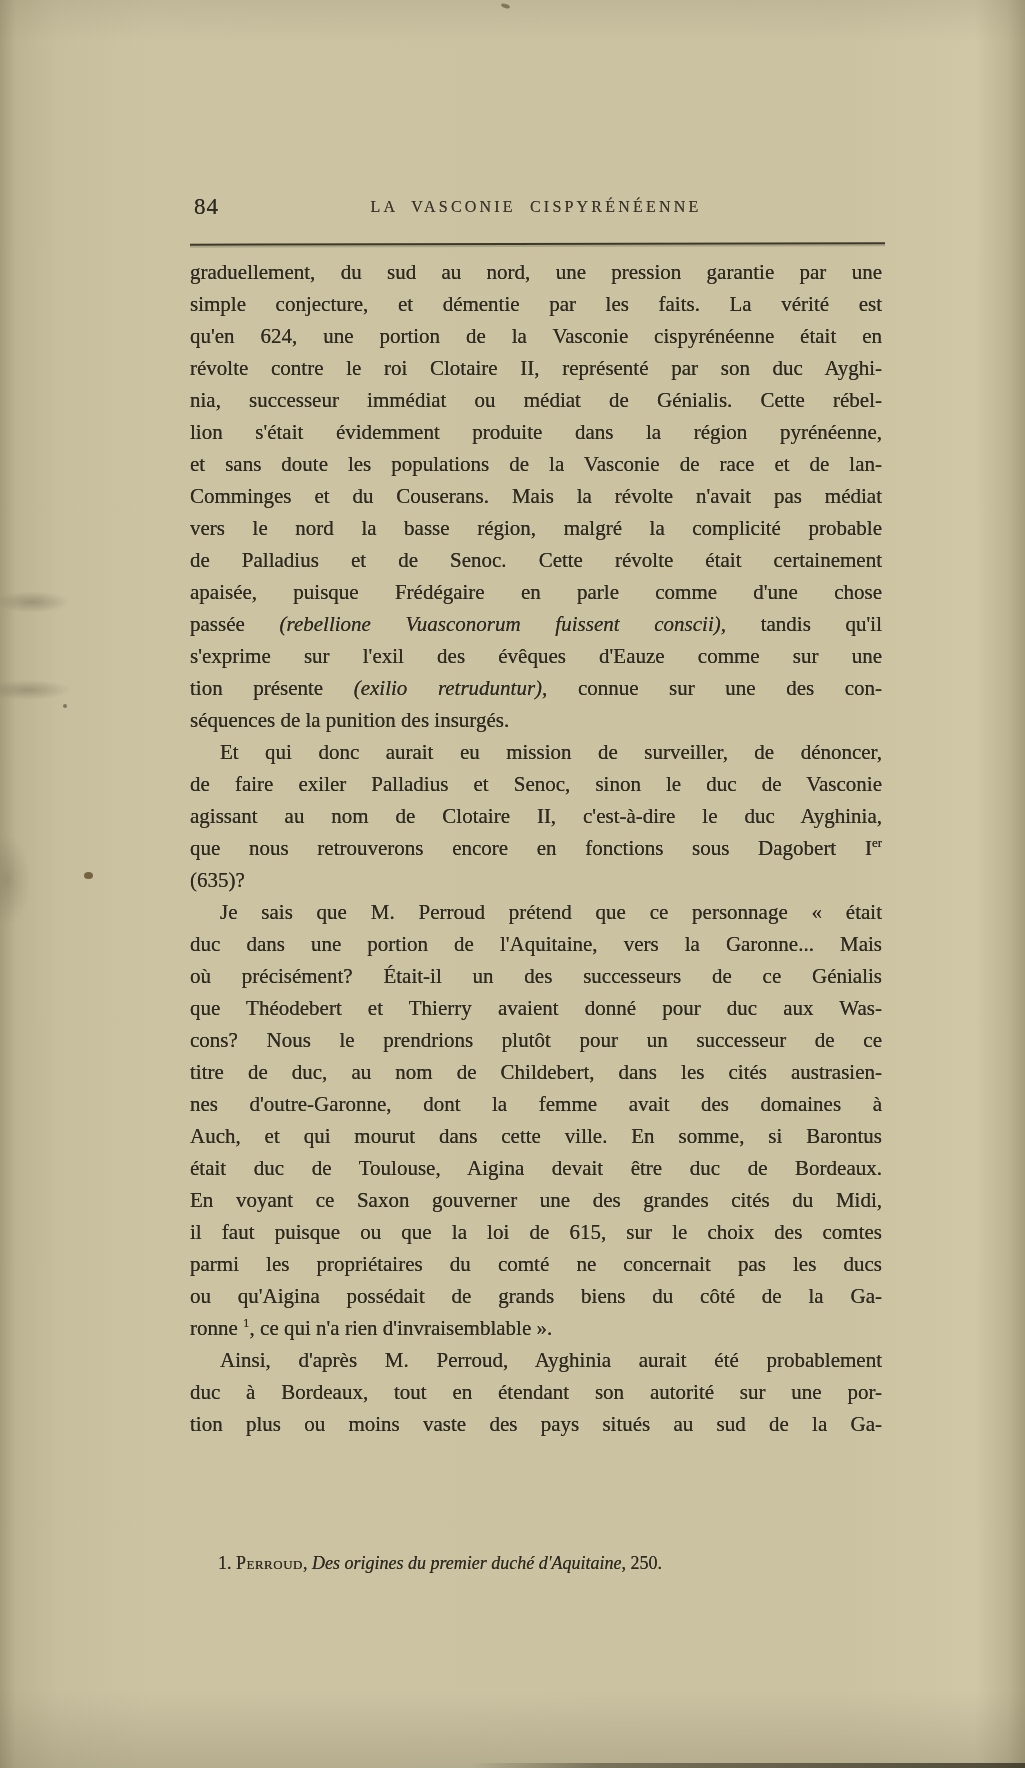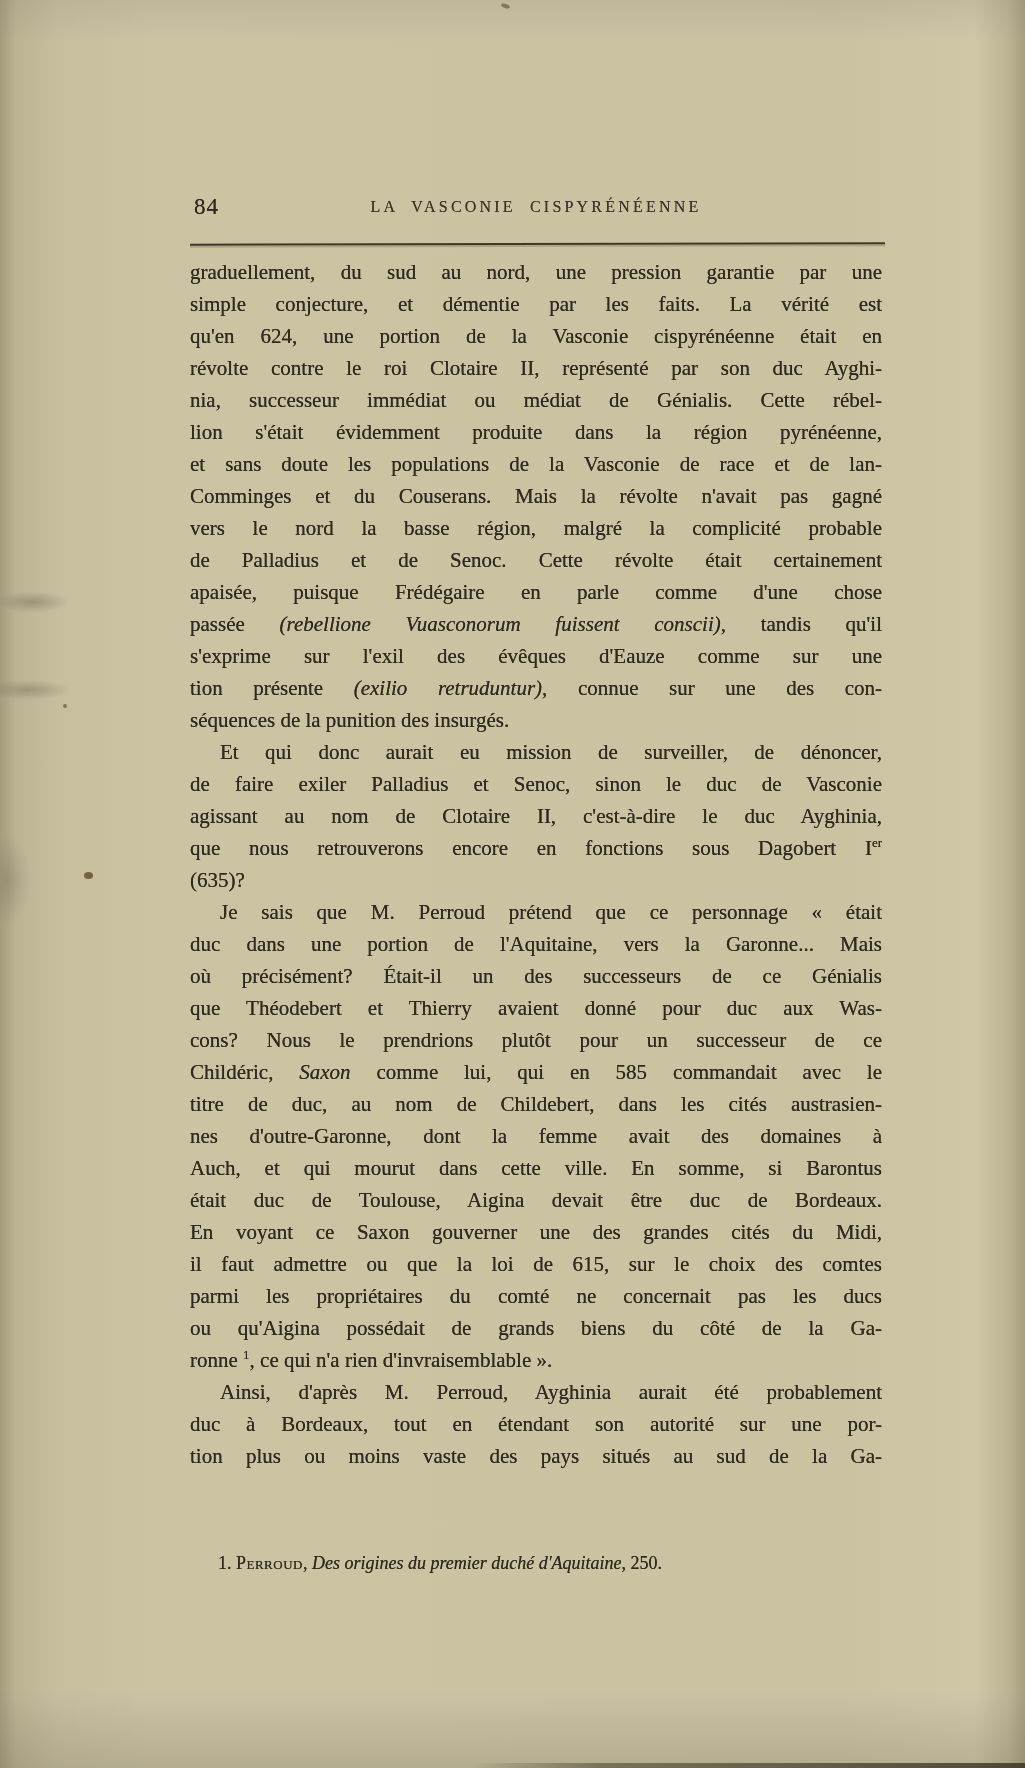--- a/index.html
+++ b/index.html
@@ -81,45 +81,44 @@
   <div class="rule"></div>
 
   <div class="body" id="body-text">
       <div class="line"><span>graduellement, du sud au nord, une pression garantie par une</span></div>
       <div class="line"><span>simple conjecture, et démentie par les faits. La vérité est</span></div>
       <div class="line"><span>qu'en 624, une portion de la Vasconie cispyrénéenne était en</span></div>
       <div class="line"><span>révolte contre le roi Clotaire II, représenté par son duc Ayghi-</span></div>
       <div class="line"><span>nia, successeur immédiat ou médiat de Génialis. Cette rébel-</span></div>
       <div class="line"><span>lion s'était évidemment produite dans la région pyrénéenne,</span></div>
       <div class="line"><span>et sans doute les populations de la Vasconie de race et de lan-</span></div>
-      <div class="line"><span>Comminges et du Couserans. Mais la révolte n'avait pas gagné</span></div>
+      <div class="line"><span>Comminges et du Couserans. Mais la révolte n'avait pas médiat</span></div>
       <div class="line"><span>vers le nord la basse région, malgré la complicité probable</span></div>
       <div class="line"><span>de Palladius et de Senoc. Cette révolte était certainement</span></div>
       <div class="line"><span>apaisée, puisque Frédégaire en parle comme d'une chose</span></div>
       <div class="line"><span>passée </span><span class="it">(rebellione Vuasconorum fuissent conscii),</span><span> tandis qu'il</span></div>
       <div class="line"><span>s'exprime sur l'exil des évêques d'Eauze comme sur une</span></div>
       <div class="line"><span>tion présente </span><span class="it">(exilio retruduntur),</span><span> connue sur une des con-</span></div>
       <div class="line end"><span>séquences de la punition des insurgés.</span></div>
       <div class="line indent"><span>Et qui donc aurait eu mission de surveiller, de dénoncer,</span></div>
       <div class="line"><span>de faire exiler Palladius et Senoc, sinon le duc de Vasconie</span></div>
       <div class="line"><span>agissant au nom de Clotaire II, c'est-à-dire le duc Ayghinia,</span></div>
       <div class="line"><span>que nous retrouverons encore en fonctions sous Dagobert I</span><span class="sup">er</span></div>
       <div class="line end"><span>(635)?</span></div>
       <div class="line indent"><span>Je sais que M. Perroud prétend que ce personnage « était</span></div>
       <div class="line"><span>duc dans une portion de l'Aquitaine, vers la Garonne... Mais</span></div>
       <div class="line"><span>où précisément? Était-il un des successeurs de ce Génialis</span></div>
       <div class="line"><span>que Théodebert et Thierry avaient donné pour duc aux Was-</span></div>
       <div class="line"><span>cons? Nous le prendrions plutôt pour un successeur de ce</span></div>
-      <div class="line"><span>Childéric, </span><span class="it">Saxon</span><span> comme lui, qui en 585 commandait avec le</span></div>
       <div class="line"><span>titre de duc, au nom de Childebert, dans les cités austrasien-</span></div>
       <div class="line"><span>nes d'outre-Garonne, dont la femme avait des domaines à</span></div>
       <div class="line"><span>Auch, et qui mourut dans cette ville. En somme, si Barontus</span></div>
       <div class="line"><span>était duc de Toulouse, Aigina devait être duc de Bordeaux.</span></div>
       <div class="line"><span>En voyant ce Saxon gouverner une des grandes cités du Midi,</span></div>
-      <div class="line"><span>il faut admettre ou que la loi de 615, sur le choix des comtes</span></div>
+      <div class="line"><span>il faut puisque ou que la loi de 615, sur le choix des comtes</span></div>
       <div class="line"><span>parmi les propriétaires du comté ne concernait pas les ducs</span></div>
       <div class="line"><span>ou qu'Aigina possédait de grands biens du côté de la Ga-</span></div>
       <div class="line end"><span>ronne </span><span class="sup">1</span><span>, ce qui n'a rien d'invraisemblable ».</span></div>
       <div class="line indent"><span>Ainsi, d'après M. Perroud, Ayghinia aurait été probablement</span></div>
       <div class="line"><span>duc à Bordeaux, tout en étendant son autorité sur une por-</span></div>
       <div class="line"><span>tion plus ou moins vaste des pays situés au sud de la Ga-</span></div>
     </div>
 
   <div class="footnote" id="footnote-text"><span>1. </span><span class="sc">Perroud</span><span>, </span><span class="it">Des origines du premier duché d'Aquitaine</span><span>, 250.</span></div>
 

